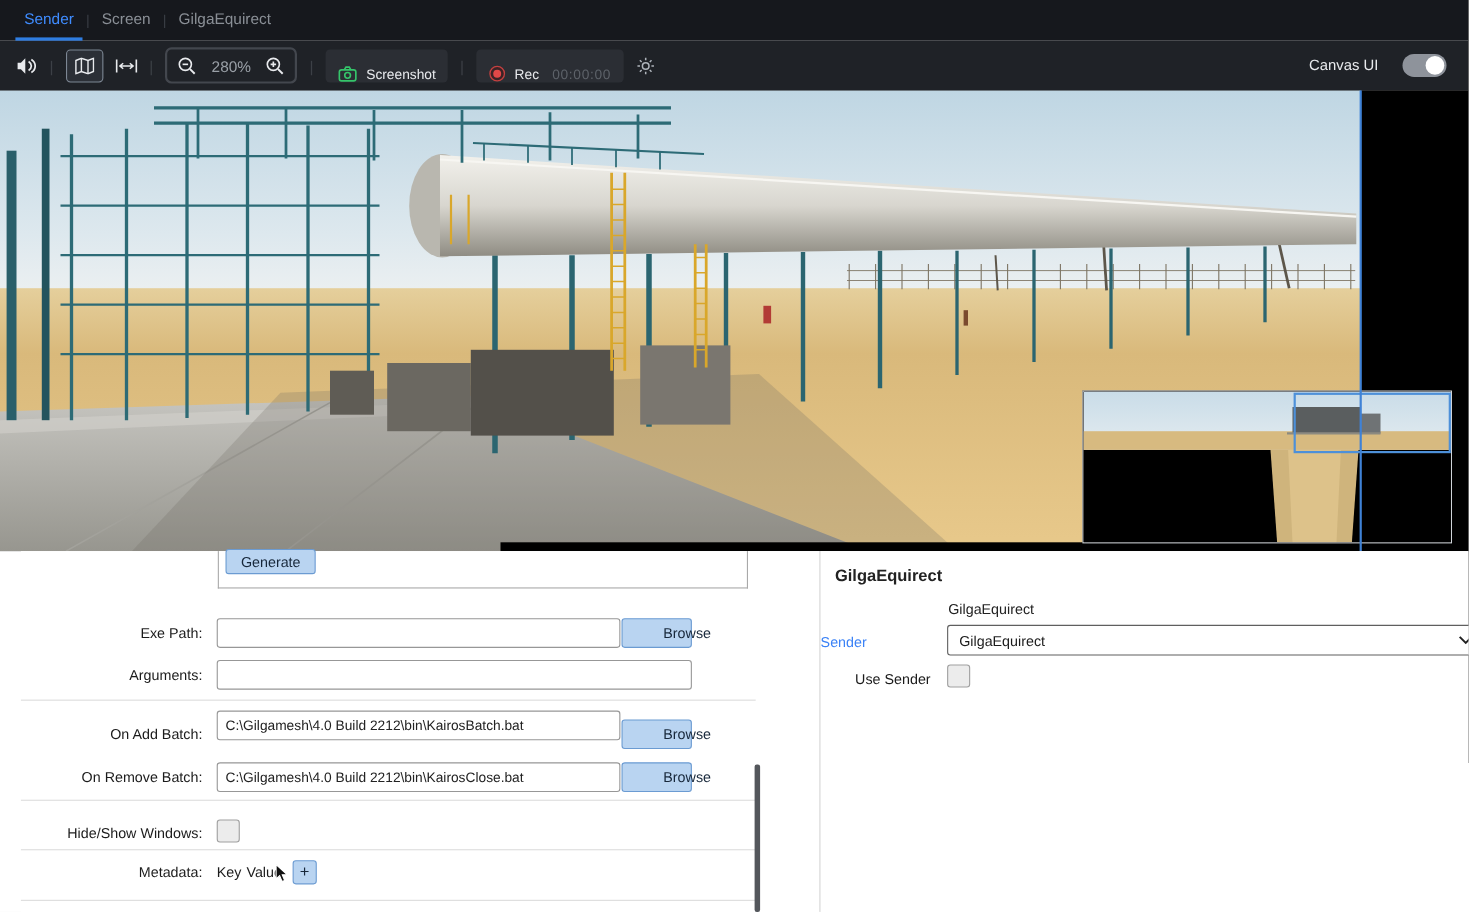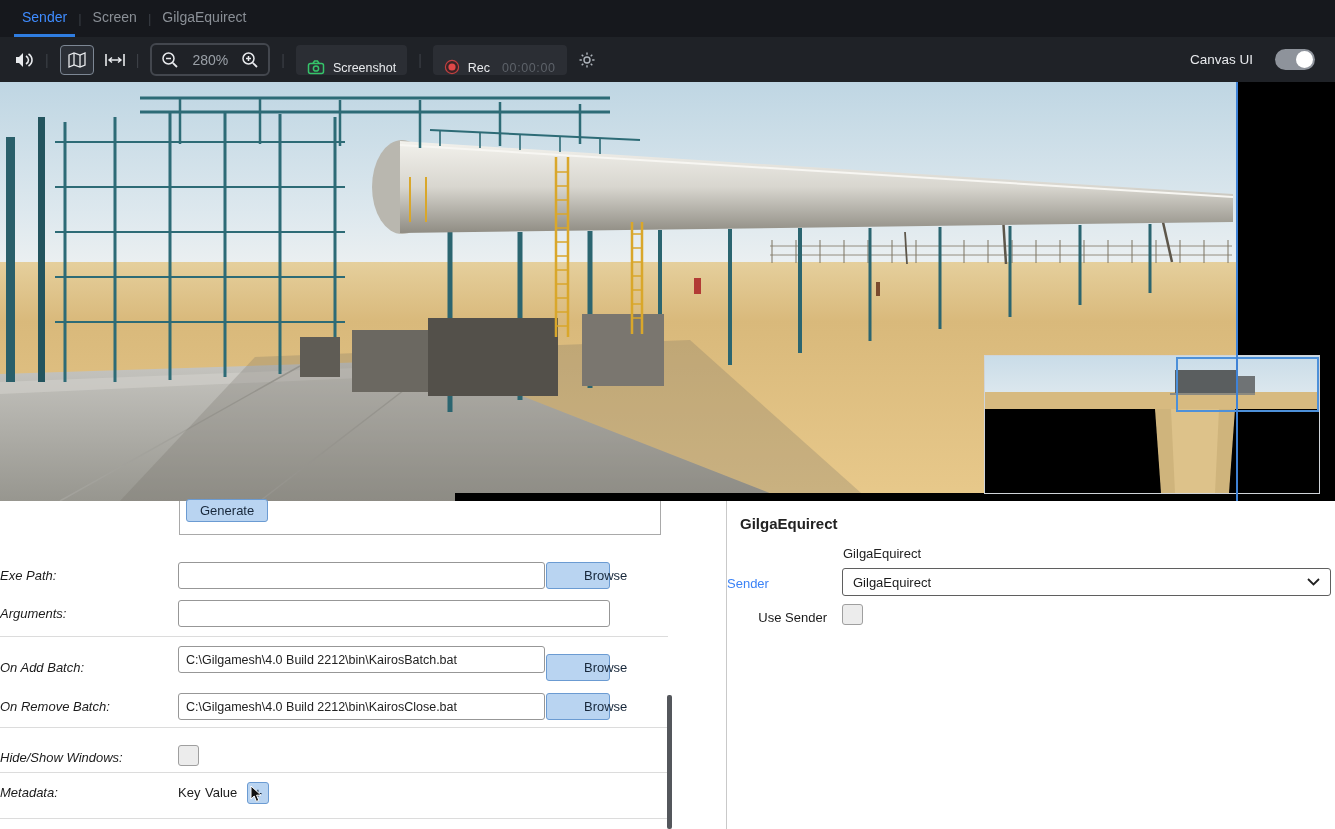--- a/index.html
+++ b/index.html
@@ -31,24 +31,24 @@
 
   
   .canvas-area { position:relative; height:419px; background:#000; overflow:hidden; }
   svg.scene { position:absolute; left:0; top:0; display:block; }
   .edge-line { position:absolute; left:1236px; top:0; width:2px; height:419px; background:#3f82d6; z-index:6; }
   .minimap { position:absolute; left:984px; top:273px; width:336px; height:139px; border:1px solid #d0d4d9; background:#000; z-index:4; }
   .mini-view { position:absolute; left:191px; top:1px; width:143px; height:55px; border:2px solid #4d90d9; z-index:5; }
 
   
   .bottom { display:flex; height:328px; background:#fff; }
-  .left-panel { position:relative; width:727px; border-right:1px solid #c9c9c9; background:#fff; }
+  .left-panel { position:relative; width:727px; border-right:1px solid #c9c9c9; background:#fff;margin-left:19px; }
   .right-panel { position:relative; flex:1; background:#fff; }
 
-  .flabel { position:absolute; left:0; width:165px; font-size:13px; color:#1b1b1b;font-style:italic; }
+  .flabel { position:absolute; left:0; width:165px; text-align:right; font-size:13px; color:#1b1b1b; }
   .txt { position:absolute; height:27px; border:1px solid #979797; border-radius:3px; font-size:12.5px; color:#222; padding:0 7px; background:#fff; font-family:inherit; }
   .browse { position:absolute; width:64px; height:27px; background:#b9d4f1; border:1px solid #6b9bd2; border-radius:3px; font-size:13px; color:#17273a; font-family:inherit;padding-left:37px; }
   .hline { position:absolute; left:0; width:668px; border-top:1px solid #dcdcdc; }
   .checkbox { position:absolute; width:21px; height:21px; background:#ececec; border:1px solid #9f9f9f; border-radius:3px; }
   .genbox { position:absolute; left:179px; top:0; width:482px; height:34px; border:1px solid #a9a9a9; border-top:none; }
   .genbtn { position:absolute; left:6px; top:-2px; height:23px; padding:0 13px; background:#b9d4f1; border:1px solid #6b9bd2; border-radius:3px; font-size:13px; color:#17273a; font-family:inherit; }
   .kv-text { position:absolute; font-size:13px; color:#1b1b1b; }
   .plusbtn { position:absolute; left:247px; top:281px; width:22px; height:22px; background:#b9d4f1; border:1px solid #6b9bd2; border-radius:3px; font-size:15px; line-height:18px; color:#17273a; font-family:inherit; padding:0; }
   .scrollbar { position:absolute; left:667px; top:194px; width:5px; height:134px; background:#54575c; border-radius:2px; }
 

